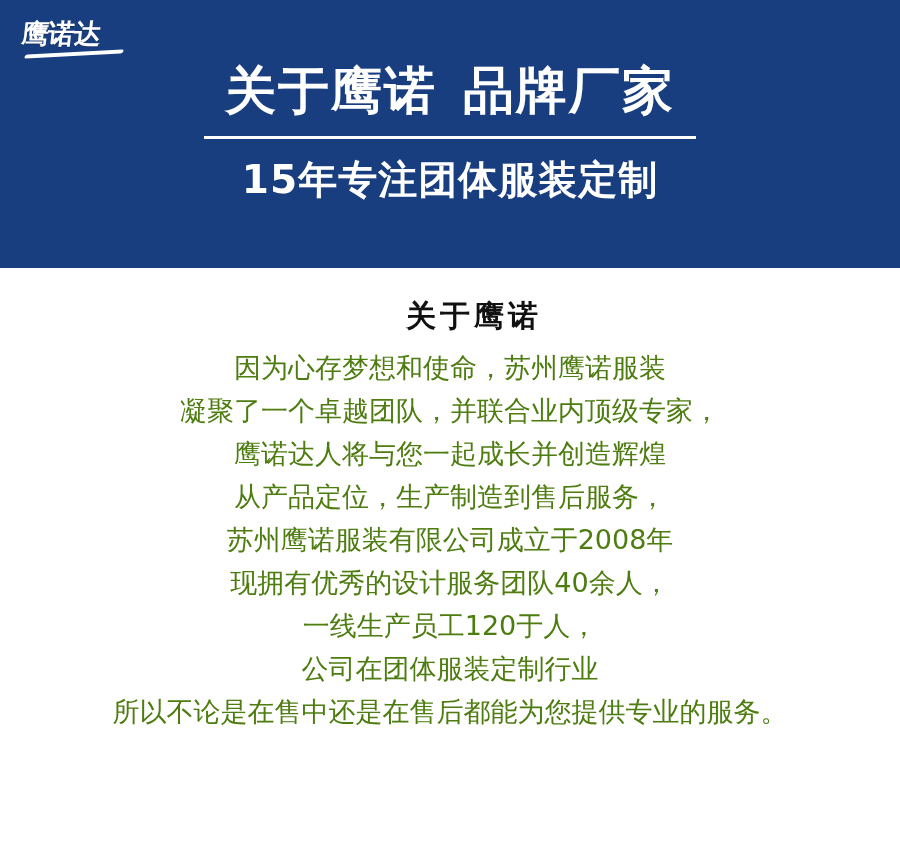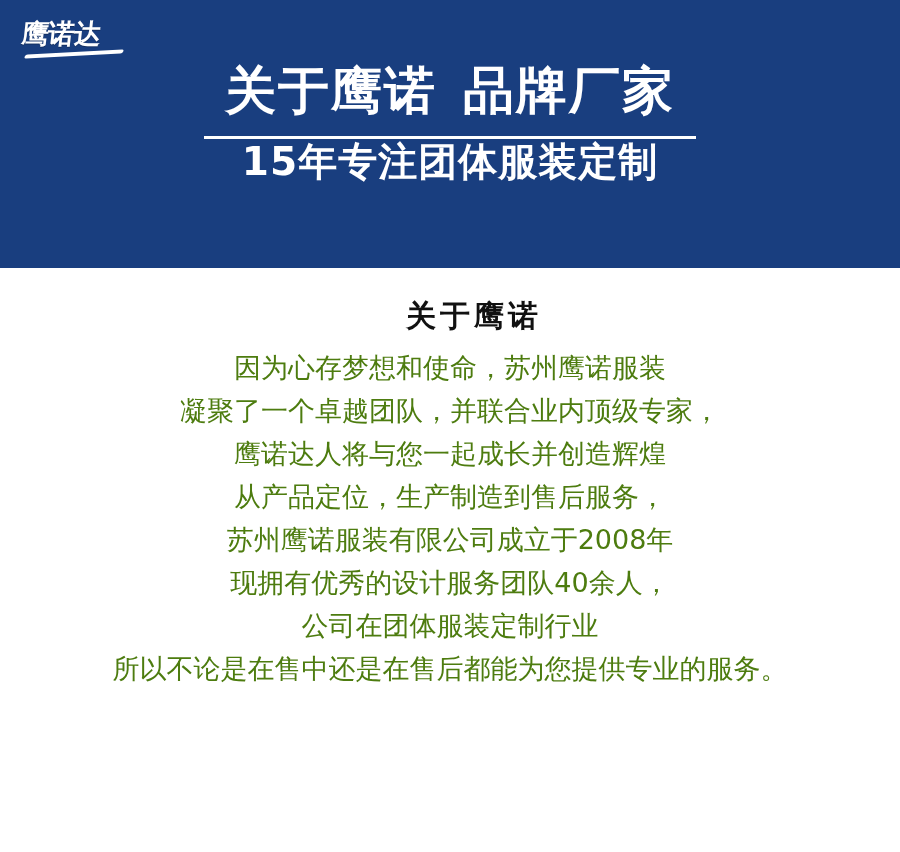--- a/index.html
+++ b/index.html
@@ -81,20 +81,21 @@
     display: inline-block;
     width: 26px;
   }
   .banner-rule {
     margin-top: 16px;
     width: 492px;
     height: 3px;
     background: #ffffff;
   }
   .banner-sub {
+    margin-top: 18px;
     color: #ffffff;
     font-size: 39px;
     font-weight: bold;
     letter-spacing: 1px;
     line-height: 46px;
     white-space: nowrap;
   }
 
   
   .about {
@@ -143,18 +144,19 @@
 
   <div class="about">
     <div class="about-heading">关于鹰诺</div>
     <div class="about-body">
       <div class="about-line">因为心存梦想和使命，苏州鹰诺服装</div>
       <div class="about-line">凝聚了一个卓越团队，并联合业内顶级专家，</div>
       <div class="about-line">鹰诺达人将与您一起成长并创造辉煌</div>
       <div class="about-line">从产品定位，生产制造到售后服务，</div>
       <div class="about-line">苏州鹰诺服装有限公司成立于2008年</div>
       <div class="about-line">现拥有优秀的设计服务团队40余人，</div>
+      <div class="about-line">一线生产员工120于人，</div>
       <div class="about-line">公司在团体服装定制行业</div>
       <div class="about-line">所以不论是在售中还是在售后都能为您提供专业的服务。</div>
     </div>
   </div>
 
 </div>
 
 </body></html>

